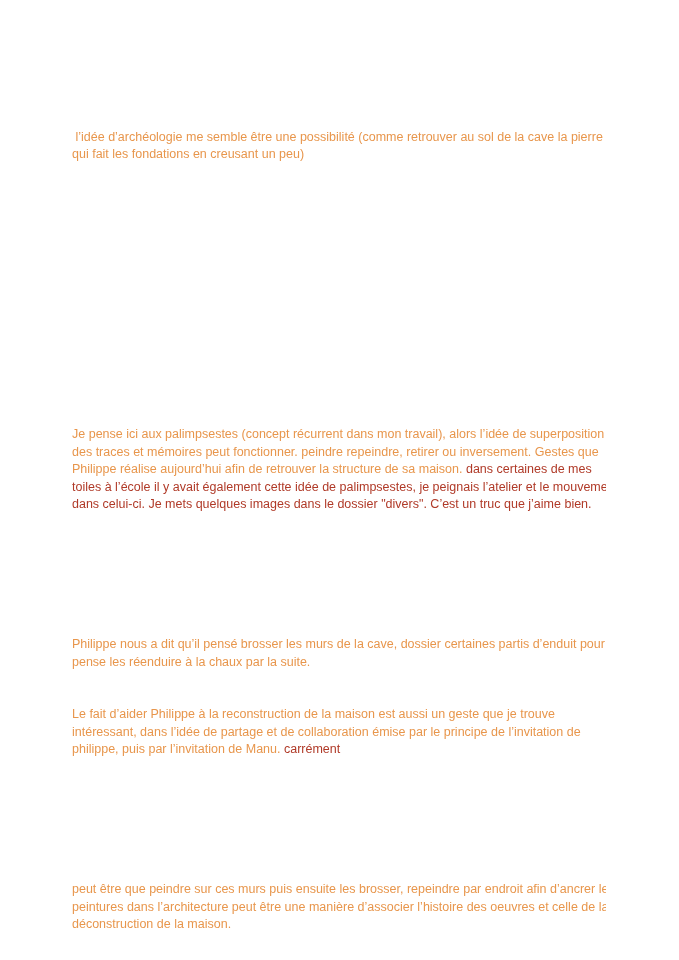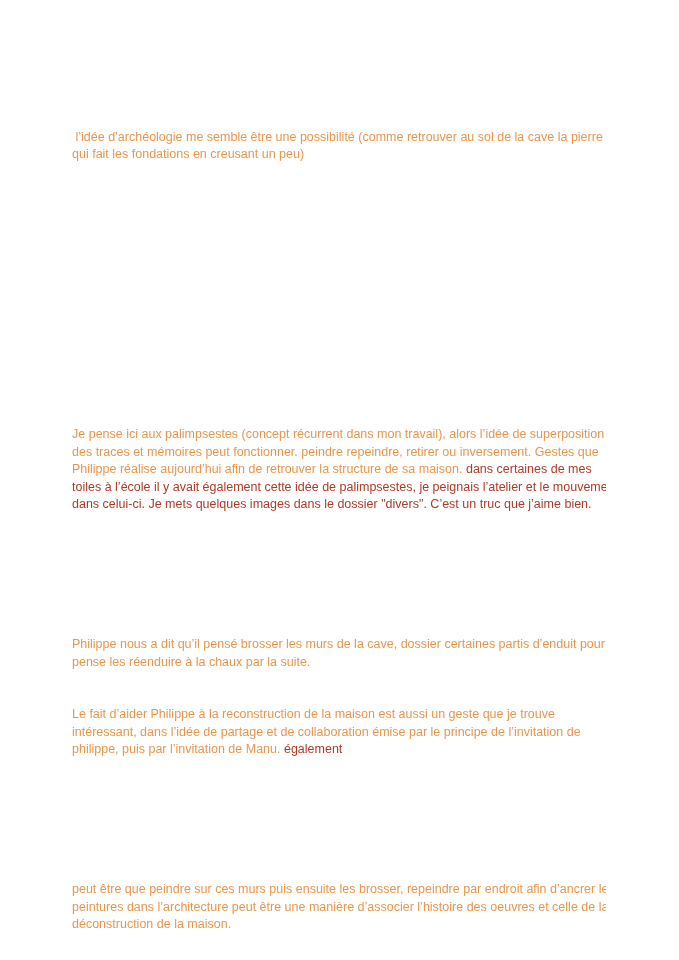--- a/index.html
+++ b/index.html
@@ -48,21 +48,21 @@
 
 
     <div class="blank-line"></div>
     <div class="blank-line"></div>
 
     <p class="para"><span class="run-orange">Je pense ici aux palimpsestes (concept récurrent dans mon travail), alors l’idée de superposition des traces et mémoires peut fonctionner. peindre repeindre, retirer ou inversement. Gestes que Philippe réalise aujourd’hui afin de retrouver la structure de sa maison. </span><span class="run-red">dans certaines de mes toiles à l’école il y avait également cette idée de palimpsestes, je peignais l’atelier et le mouvement dans celui-ci. Je mets quelques images dans le dossier "divers". C’est un truc que j’aime bien.</span></p>
 
     <div class="blank-line"></div>
 
     <p class="para"><span class="run-orange">Philippe nous a dit qu’il pensé brosser les murs de la cave, dossier certaines partis d’enduit pour je pense les réenduire à la chaux par la suite.</span></p>
-    <p class="para"><span class="run-orange">Le fait d’aider Philippe à la reconstruction de la maison est aussi un geste que je trouve intéressant, dans l’idée de partage et de collaboration émise par le principe de l’invitation de philippe, puis par l’invitation de Manu. </span><span class="run-red">également</span></p>
+    <p class="para"><span class="run-orange">Le fait d’aider Philippe à la reconstruction de la maison est aussi un geste que je trouve intéressant, dans l’idée de partage et de collaboration émise par le principe de l’invitation de philippe, puis par l’invitation de Manu. </span><span class="run-red">carrément</span></p>
 
     <div class="blank-line"></div>
 
     <p class="para"><span class="run-orange">peut être que peindre sur ces murs puis ensuite les brosser, repeindre par endroit afin d’ancrer les peintures dans l’architecture peut être une manière d’associer l’histoire des oeuvres et celle de la déconstruction de la maison.</span></p>
 
     
     
     
     
 

